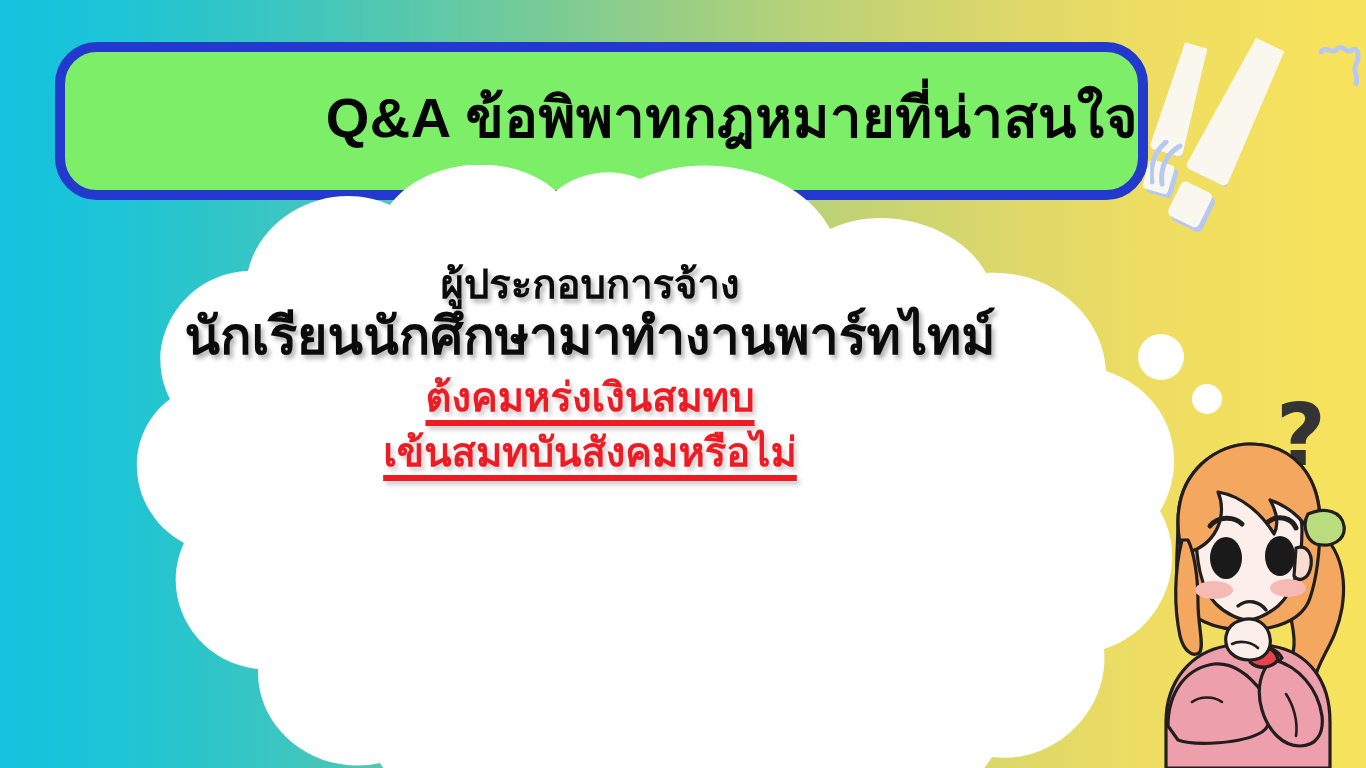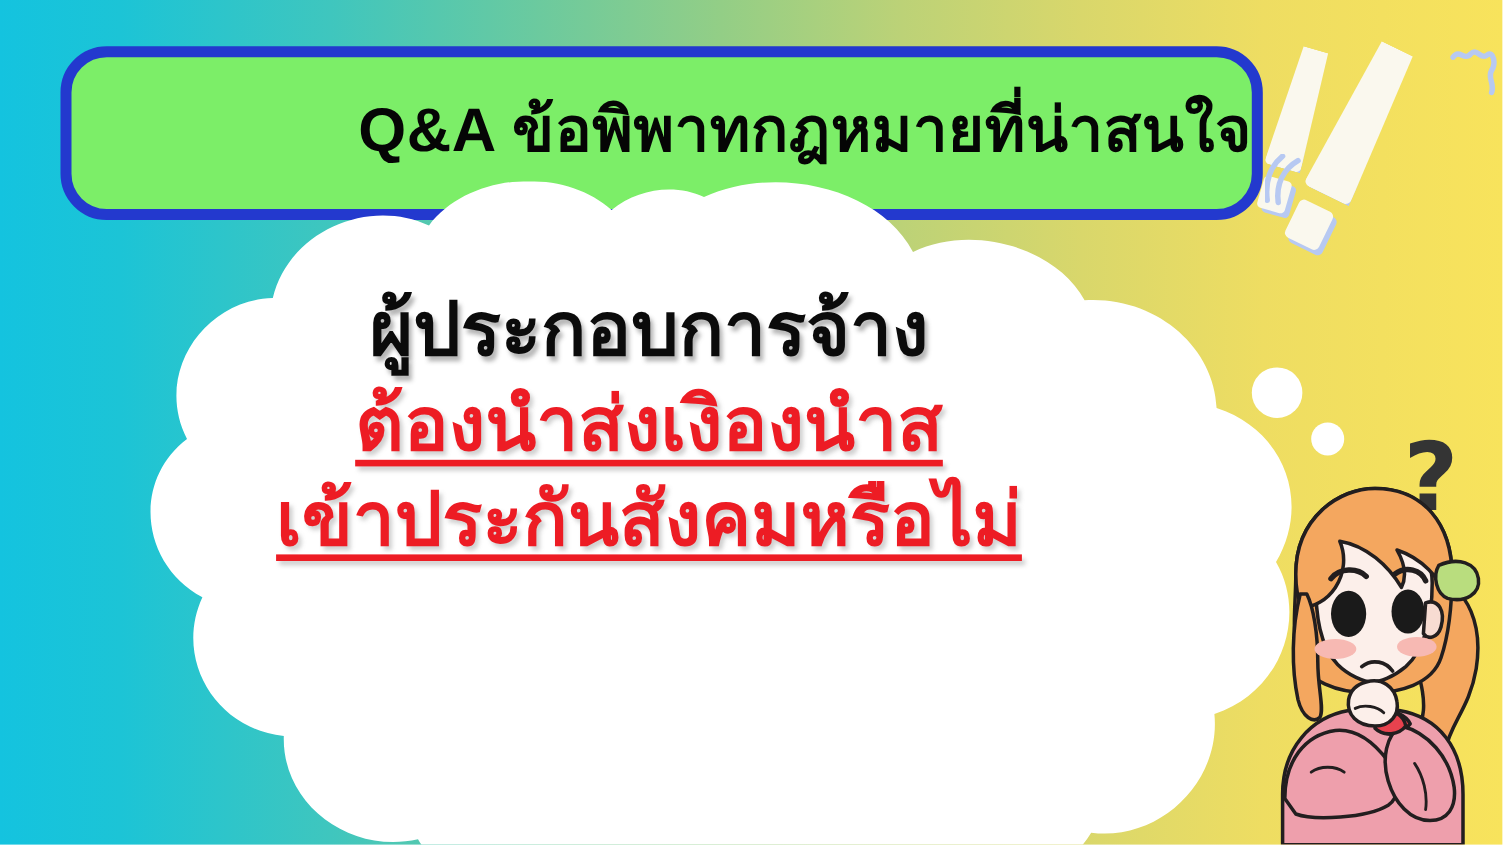--- a/index.html
+++ b/index.html
@@ -132,21 +132,21 @@
   .cloud-text {
     position: absolute;
     left: 90px;
     top: 262px;
     width: 1000px;
     text-align: center;
     z-index: 6;
     line-height: 1.12;
   }
   .cloud-line {
-    font-size: 68px;
+    font-size: 40px;
     font-weight: bold;
     color: #0B0B0B;
     text-shadow: 3px 4px 4px rgba(90,90,90,0.45);
     white-space: nowrap;
   }
   .cloud-line.l2 { font-size: 52px; }
   .cloud-line.red {
     color: #ED1C24;
     text-decoration: underline;
     text-decoration-thickness: 6px;
@@ -238,22 +238,23 @@
         C 580 6, 614 2, 640 14
         Z"></path>
     </svg>
   </div>
 
   <div class="dot dot-1"></div>
   <div class="dot dot-2"></div>
 
   <div class="cloud-text">
     <div class="cloud-line l1">ผู้ประกอบการจ้าง</div>
-    <div class="cloud-line red">ต้องนำส่งเงิองนำส</div>
-    <div class="cloud-line red">เข้าประกันสังคมหรือไม่</div>
+    <div class="cloud-line l2">นักเรียนนักศึกษามาทำงานพาร์ทไทม์</div>
+    <div class="cloud-line red">ต้งคมหร่งเงินสมทบ</div>
+    <div class="cloud-line red">เข้นสมทบันสังคมหรือไม่</div>
   </div>
 
   <div class="qmark">?</div>
 
   <svg class="girl" viewBox="0 0 244 338">
     <g stroke="#221E1F" stroke-width="3.2" stroke-linejoin="round" stroke-linecap="round">
 
       <path d="M182 96 C 214 104, 226 140, 220 178
                C 214 214, 196 228, 192 252
                C 190 270, 202 278, 196 290

